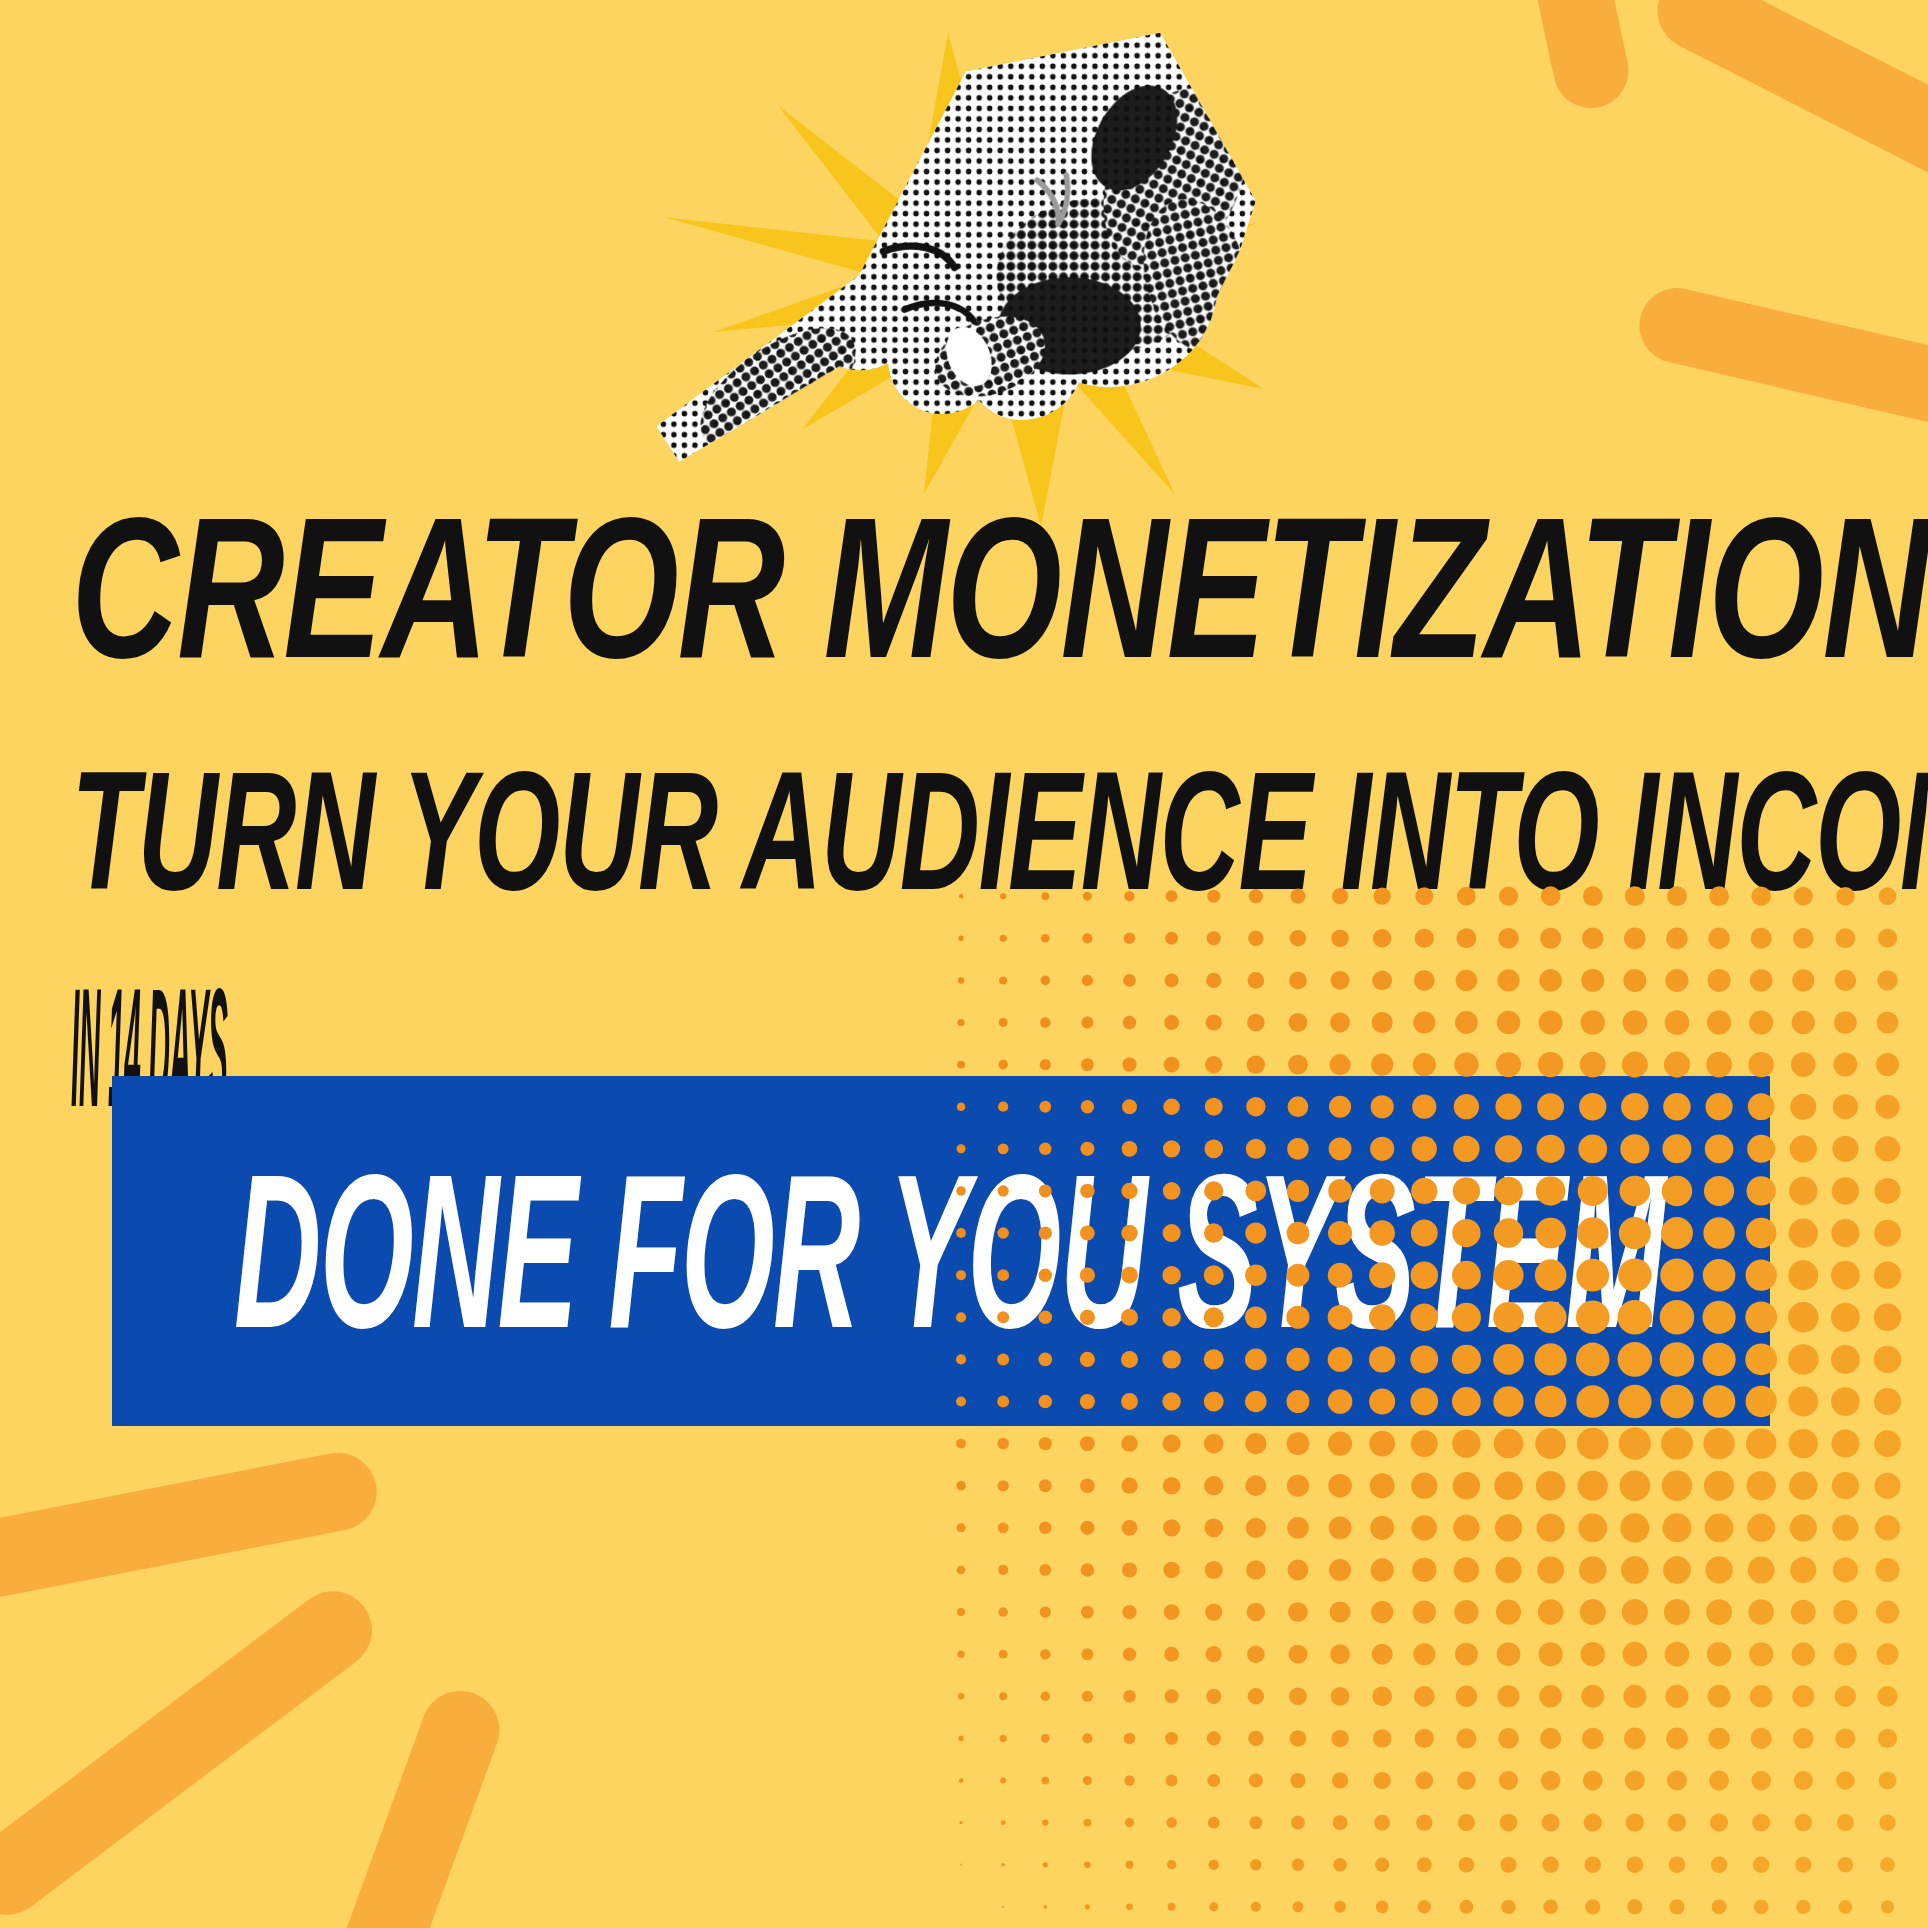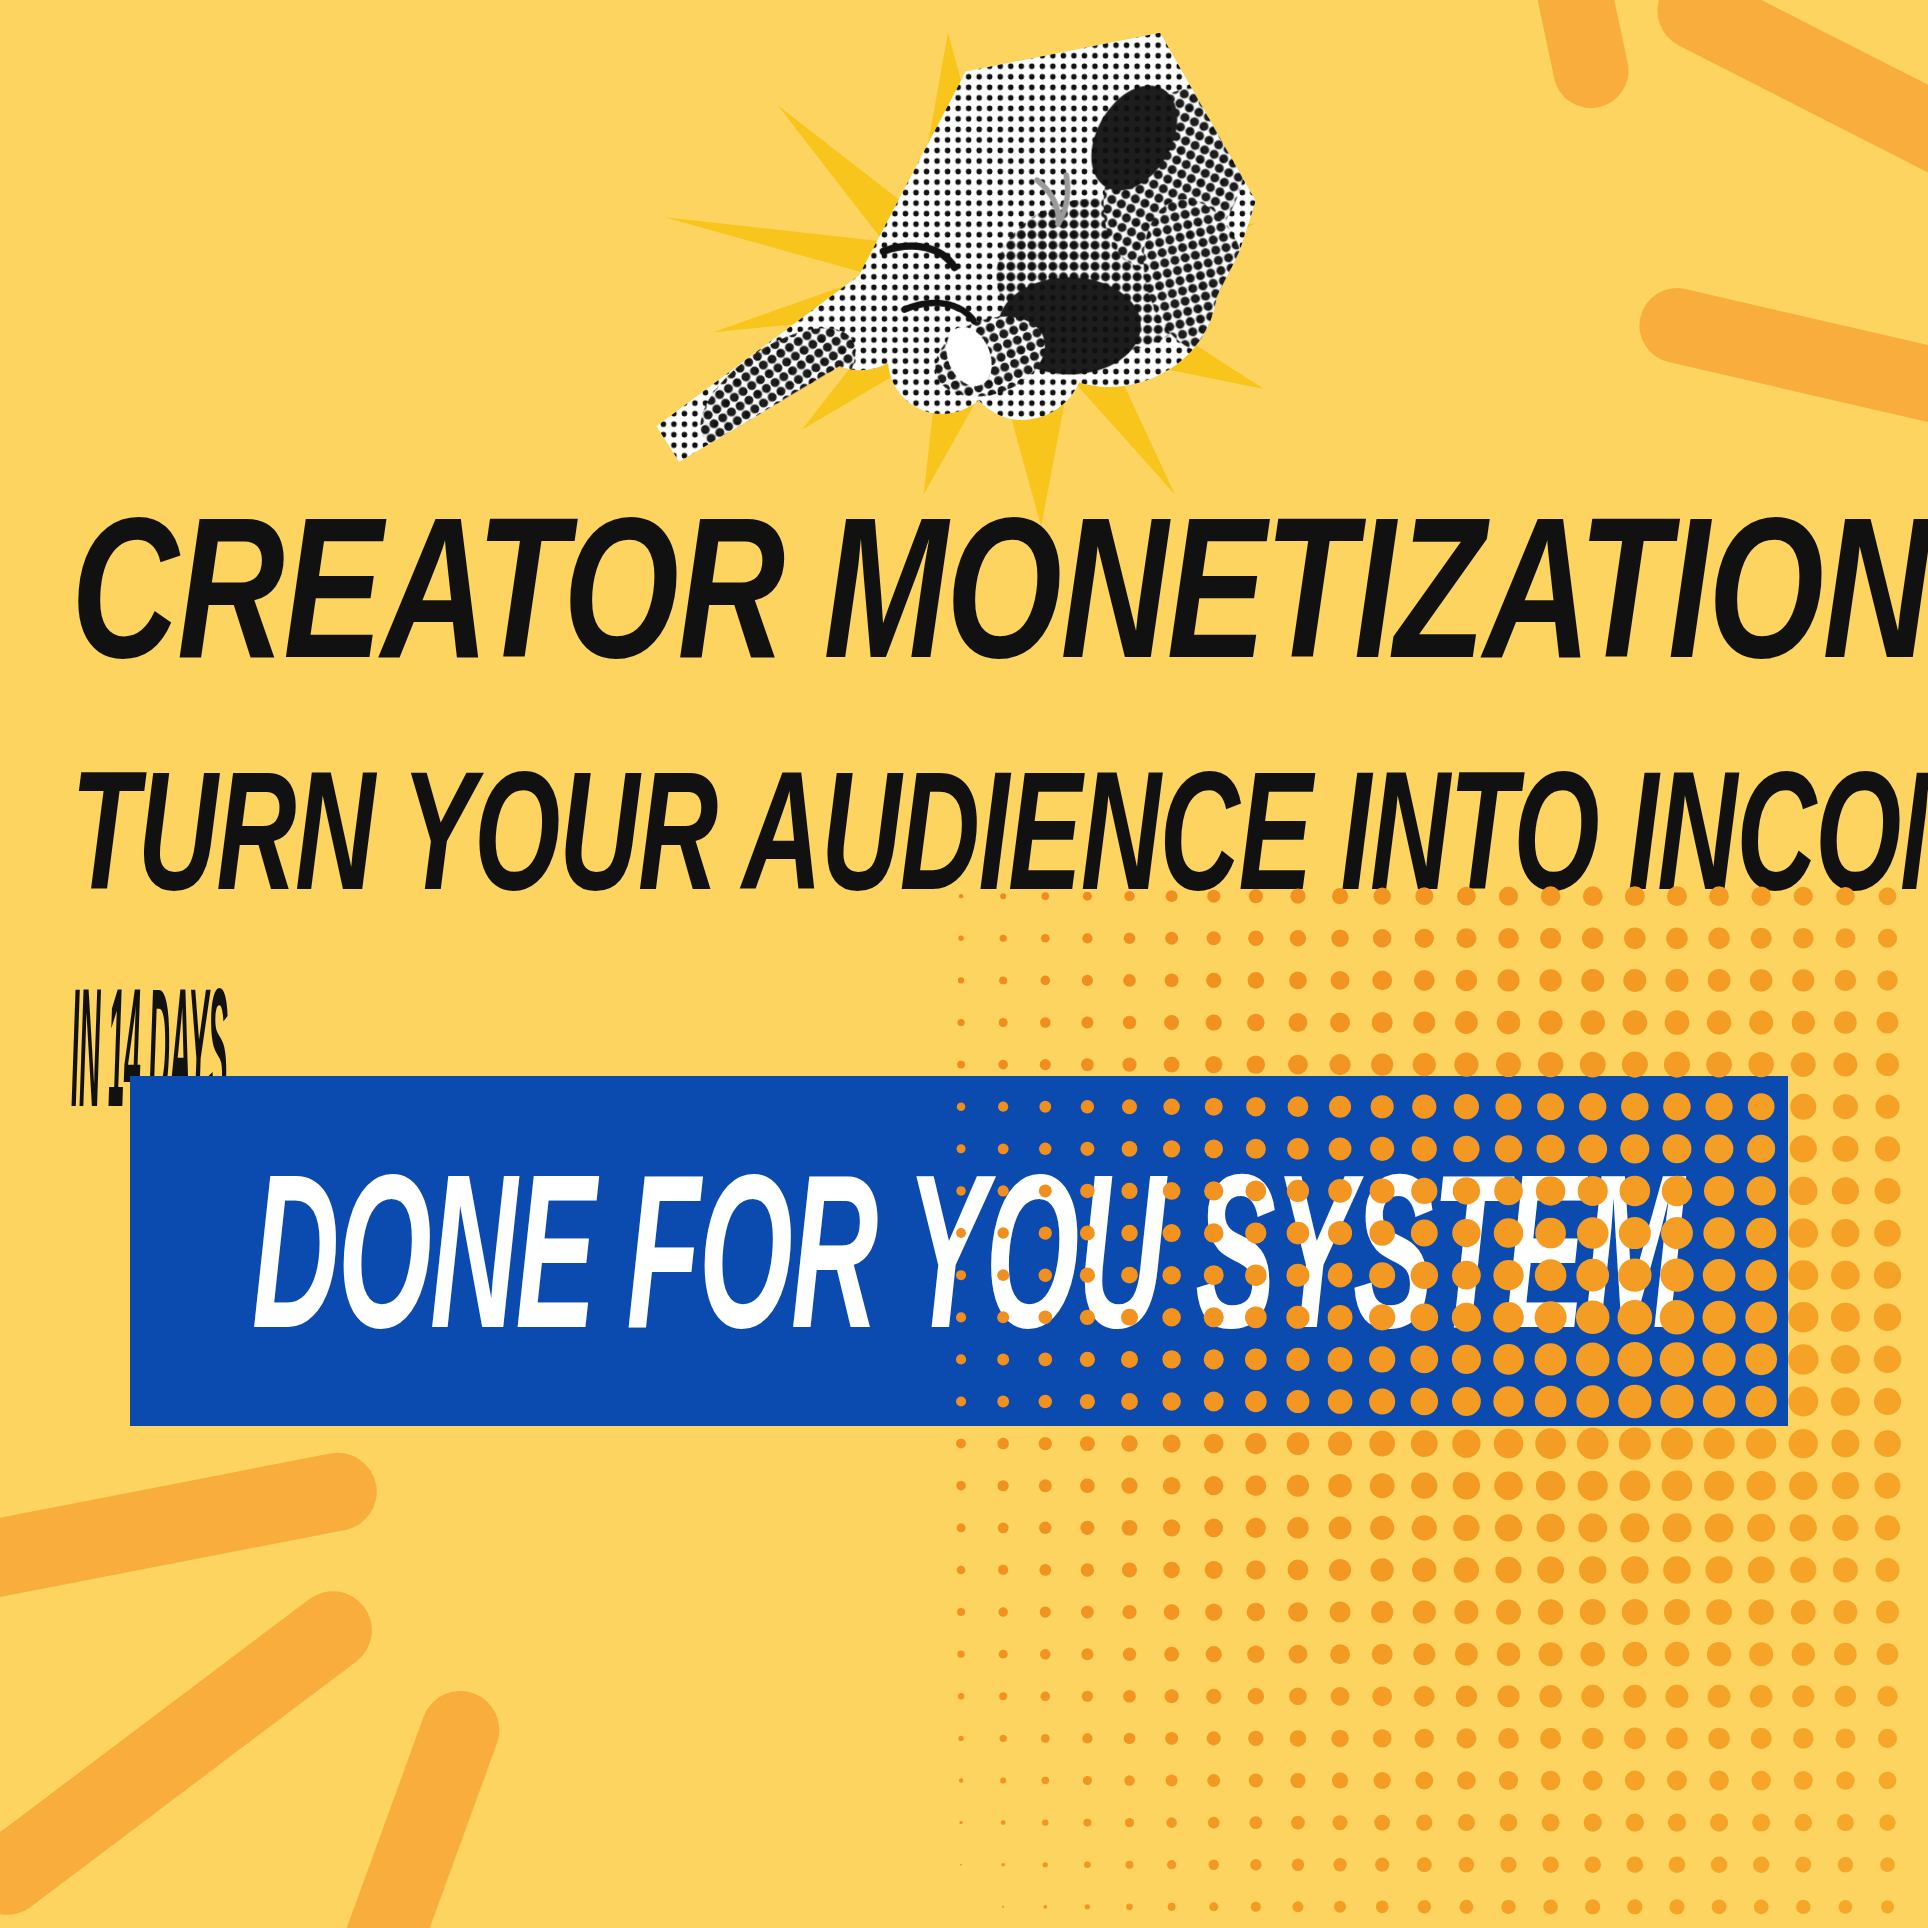--- a/index.html
+++ b/index.html
@@ -74,21 +74,21 @@
     margin-bottom:87px;
   }
   #line3{
     font-size:130px;
     transform:scaleX(1.06) scaleY(1.30);
   }
 
   
   #banner{
     position:absolute;
-    left:130px;
+    left:112px;
     top:1076px;
     width:1658px;
     height:350px;
     background:#0b4aae;
     overflow:hidden;
   }
   #banner-text{
     position:absolute;
     left:122px;
     top:50%;

